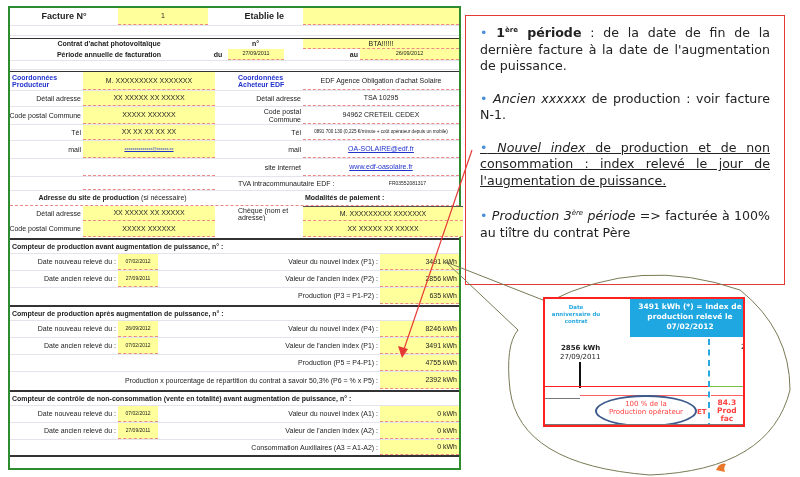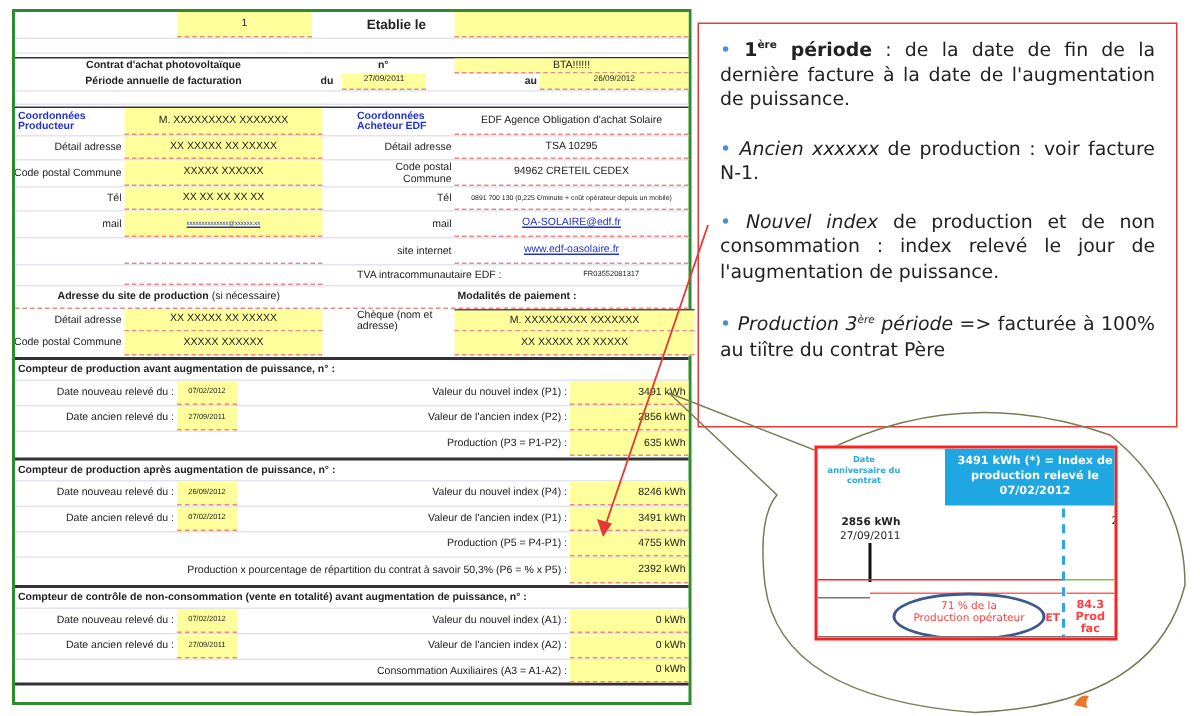--- a/index.html
+++ b/index.html
@@ -31,20 +31,21 @@
   .link { color: #2233cc; text-decoration: underline; }
   .gl { border-bottom: 1px solid #e4e4ec; }
   .thick { border-top: 2px solid #333; }
 </style>
 </head>
 <body>
 
 <div class="excel" style="width:453px;">
 
   <div class="row gl" style="top:0;height:18px;">
+    <div class="cell c b" style="left:0;width:108px;font-size:9px;">Facture N°</div>
     <div class="cell c yl" style="left:108px;width:90px;">1</div>
     <div class="cell r b" style="left:198px;width:78px;font-size:9px;">Etablie le</div>
     <div class="cell c yl" style="left:293px;width:156px;"></div>
   </div>
   <div class="row gl" style="top:18px;height:10px;"></div>
 
   <div class="row" style="top:30px;height:11px;border-top:1px solid #333;">
     <div class="cell c b" style="left:0;width:198px;">Contrat d'achat photovoltaïque</div>
     <div class="cell c b" style="left:198px;width:95px;">n°</div>
     <div class="cell c yl" style="left:293px;width:156px;">BTA!!!!!!</div>
@@ -208,21 +209,21 @@
 <div style="position:absolute;left:465px;top:15px;width:320px;height:102px;"></div>
 <div style="position:absolute;left:465px;top:15px;width:320px;height:270px;border:1.5px solid #e53935;background:#fff;padding:6px 14px 0 14px;font-family:'DejaVu Sans',sans-serif;font-size:12.6px;line-height:16.5px;color:#222;text-align:justify;">
   <p style="margin-bottom:16px;">
     <span style="color:#4a8fd8;">•</span>
     <b>1</b><sup style="font-size:7px;font-weight:bold;">ère</sup><b> période</b><span> : de la date de fin de la dernière facture à la date de l'augmentation de puissance.</span>
   </p>
   <p style="margin-bottom:16px;">
     <span style="color:#4a8fd8;">•</span>
     <i>Ancien xxxxxx</i><span> de production :  voir facture N-1.</span>
   </p>
-  <p style="margin-bottom:16px;">
+  <p style="margin-bottom:16px;text-decoration:underline;">
     <span style="color:#4a8fd8;">•</span>
     <i>Nouvel index</i><span> de production et de non consommation : index relevé le jour de l'augmentation de puissance.</span>
   </p>
   <p>
     <span style="color:#4a8fd8;">•</span>
     <i>Production 3</i><sup style="font-size:7px;font-style:italic;">ère</sup><i> période</i><span> =&gt; facturée à 100% au tiître du contrat Père</span>
   </p>
 </div>
 
 <svg width="800" height="477" style="position:absolute;left:0;top:0;pointer-events:none;">
@@ -248,21 +249,21 @@
   <div style="position:absolute;left:164px;top:87px;width:40px;height:0;border-top:1px solid #7cc144;"></div>
 
   <div style="position:absolute;left:163px;top:40px;width:0;height:90px;border-left:2px dashed #2aa8e0;"></div>
 
   <div style="position:absolute;left:35px;top:96px;width:128px;height:0;border-top:1px solid #ff6060;"></div>
   <div style="position:absolute;left:166px;top:96px;width:40px;height:0;border-top:1px solid #ff6060;"></div>
   <div style="position:absolute;left:0;top:99px;width:35px;height:0;border-top:1px solid #777;"></div>
 
   <div style="position:absolute;left:50px;top:96px;width:102px;height:32px;border:2px solid #3d5a8c;border-radius:50%;"></div>
   <div style="position:absolute;left:50px;top:101px;width:102px;text-align:center;font-size:7px;color:#ff4040;line-height:8px;">
-    <span>71 % de la</span><br>
+    <span>100 % de la</span><br>
     <span>Production opérateur</span>
   </div>
   <div style="position:absolute;left:152px;top:109px;font-size:7px;font-weight:bold;color:#ff4040;">ET</div>
   <div style="position:absolute;left:172px;top:100px;font-size:7.5px;font-weight:bold;color:#ff4040;line-height:8px;text-align:center;">
     <span>84.3</span><br>
     <span>Prod</span><br>
     <span>fac</span>
   </div>
   <div style="position:absolute;left:0;top:125px;width:204px;height:0;border-top:1px solid #777;"></div>
 </div>

